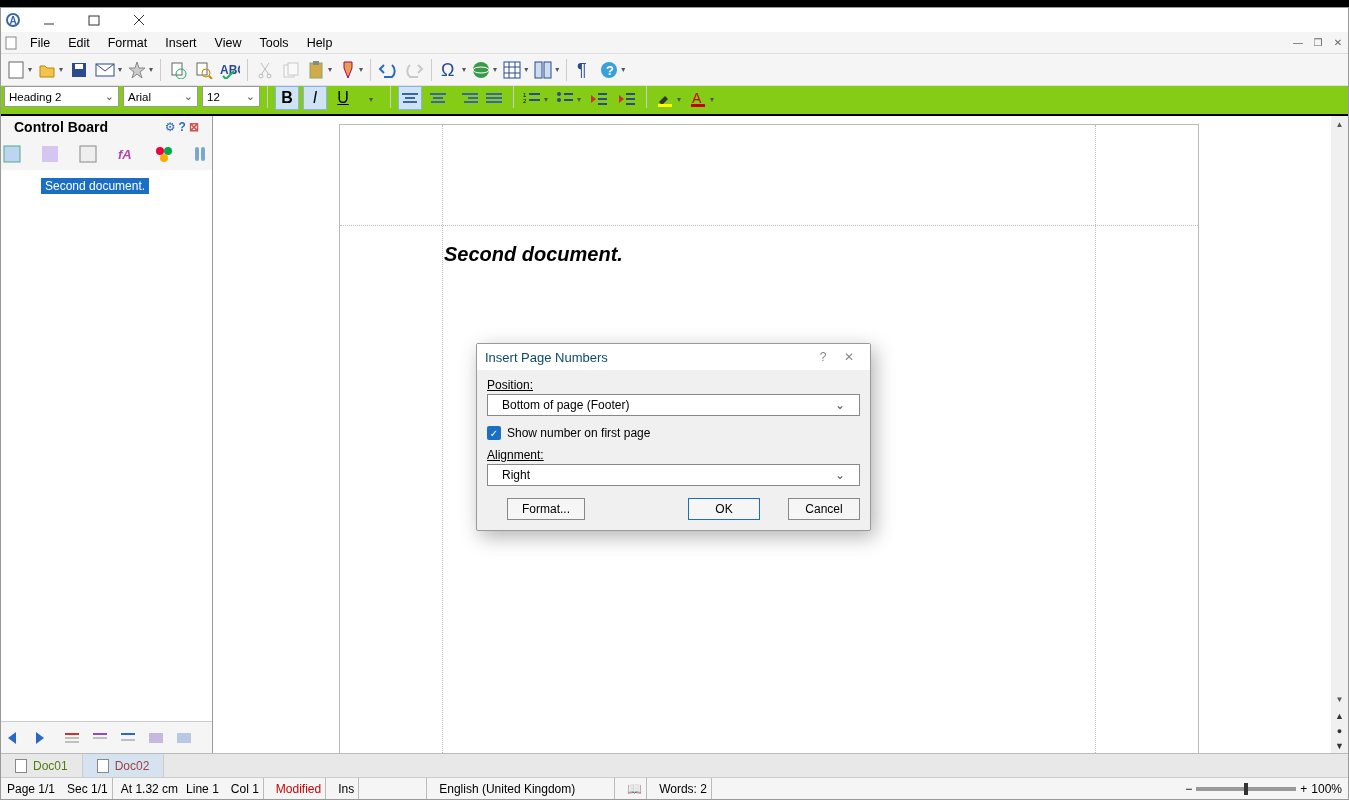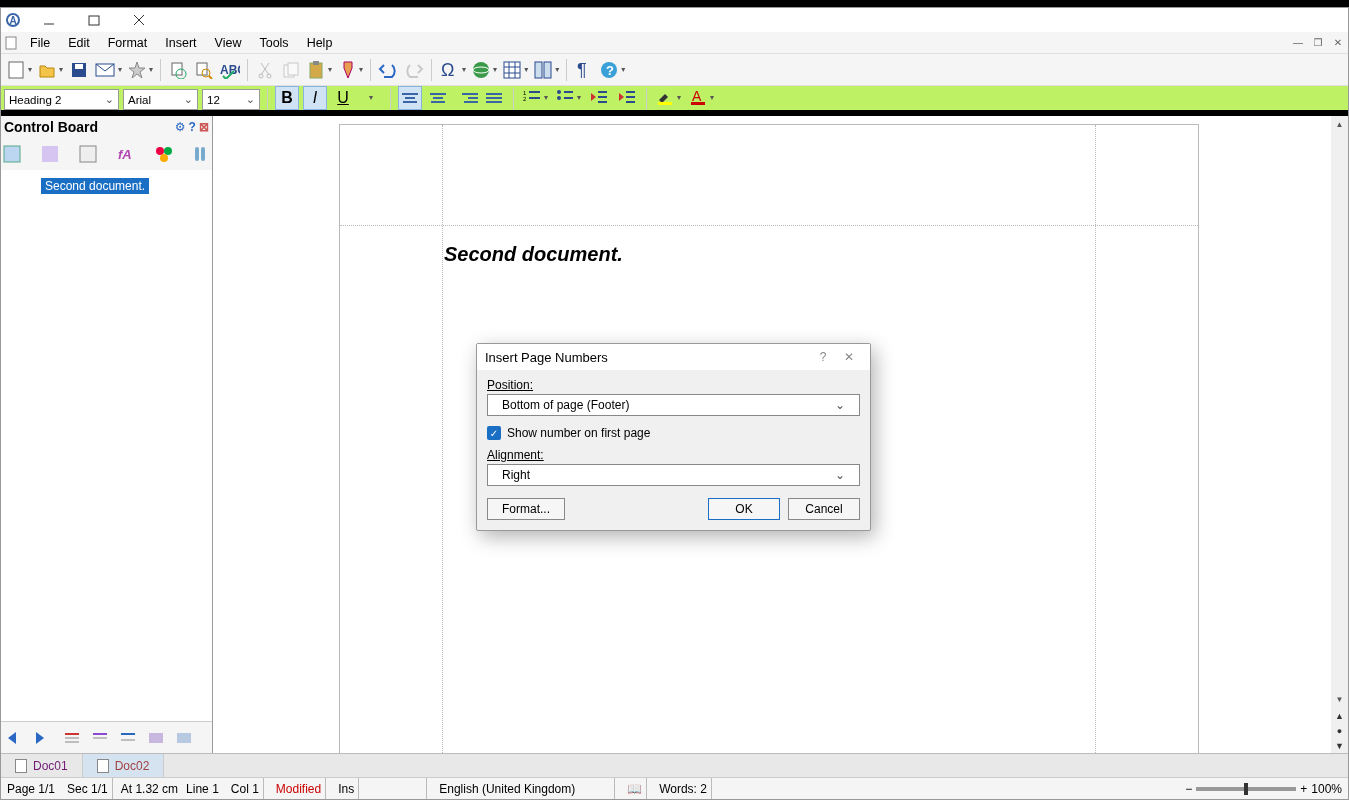--- a/index.html
+++ b/index.html
@@ -16,32 +16,32 @@
 .doc-icon-sm { width: 20px; display: flex; align-items: center; justify-content: center; }
 .menu-item { padding: 0 9px; display: flex; align-items: center; font-size: 12.5px; color: #000; }
 .menu-spacer { flex: 1; }
 .mdi-ctrl { width: 20px; display: flex; align-items: center; justify-content: center; color: #666; font-size: 10px; }
 
 .toolbar1 { height: 32px; background: #f5f5f5; display: flex; align-items: center; padding: 0 4px; gap: 2px; border-bottom: 1px solid #e0e0e0; }
 .tbtn { display: flex; align-items: center; justify-content: center; height: 26px; min-width: 24px; padding: 0 2px; }
 .tbtn.dd::after { content: "▾"; font-size: 8px; color: #555; margin-left: 3px; }
 .sep { width: 1px; height: 22px; background: #ccc; margin: 0 3px; }
 
-.toolbar2 { height: 30px; background: #bef264; display: flex; align-items: flex-end; padding: 0 3px; gap: 4px; border-bottom: 6px solid #000000; }
+.toolbar2 { height: 30px; background: #84cc16; display: flex; align-items: flex-start; padding: 0 3px; gap: 4px; border-bottom: 2px solid #000000; }
 .combo { height: 21px; background: #fff; border: 1px solid #999; font-size: 11.5px; padding: 0 4px; display: flex; align-items: center; justify-content: space-between; }
 .combo::after { content: "⌄"; color: #555; font-size: 11px; margin-left: 4px; }
 .fmt-btn { width: 24px; height: 24px; display: flex; align-items: center; justify-content: center; font-family: "Times New Roman", serif; font-size: 16px; }
 .fmt-btn.active { background: #d0e3f5; border: 1px solid #8ab4e0; }
 .align-btn { width: 24px; height: 24px; display: flex; flex-direction: column; justify-content: center; align-items: center; gap: 2px; }
 .align-btn span { height: 2px; background: #3a66a7; }
 .align-btn.active { background: #d0e3f5; border: 1px solid #8ab4e0; }
 
 .workarea { display: flex; height: calc(100% - 24px - 22px - 32px - 30px - 24px - 22px); background: #fff; }
 .control-board { width: 212px; border-right: 1px solid #999; display: flex; flex-direction: column; }
-.cb-header { height: 22px; display: flex; align-items: center; padding: 0 3px; background: #f5f5f5; }
+.cb-header { height: 22px; display: flex; align-items: center; padding: 0 13px; background: #f5f5f5; }
 .cb-title { font-weight: bold; font-size: 14px; flex: 1; }
 .cb-icons { display: flex; gap: 3px; }
 .cb-toolbar { height: 32px; display: flex; align-items: center; justify-content: center; gap: 18px; background: #f5f5f5; padding: 4px; }
 .cb-tbtn { width: 24px; height: 24px; display: flex; align-items: center; justify-content: center; }
 .cb-content { flex: 1; background: #fff; padding: 8px 0 0 40px; }
 .cb-item-sel { background: #1a6fc4; color: #fff; padding: 1px 4px; font-size: 12px; display: inline-block; }
 .cb-nav { height: 32px; display: flex; align-items: center; gap: 4px; padding: 0 4px; background: #f5f5f5; border-top: 1px solid #ccc; }
 
 .docview { flex: 1; background: #fff; position: relative; overflow: hidden; }
 .page { position: absolute; top: 8px; left: 126px; width: 860px; height: 700px; background: #fff; border: 1px solid #bbb; }
@@ -62,37 +62,37 @@
 
 .statusbar { height: 22px; background: #f5f5f5; display: flex; align-items: center; font-size: 12px; padding: 0 6px; gap: 8px; border-top: 1px solid #ccc; }
 .stat-cell { padding: 0 4px; border-right: 1px solid #bbb; height: 100%; display: flex; align-items: center; }
 .modified { color: #c00; }
 .zoom-area { margin-left: auto; display: flex; align-items: center; gap: 4px; }
 .zoom-slider { width: 100px; height: 4px; background: #999; position: relative; }
 .zoom-thumb { position: absolute; left: 48px; top: -4px; width: 4px; height: 12px; background: #333; }
 
 .dialog-shadow { position: absolute; top: 335px; left: 475px; width: 395px; background: #f0f0f0; border: 1px solid #999; box-shadow: 4px 6px 20px rgba(0,0,0,.3); border-radius: 2px; }
 .dlg-title { height: 26px; display: flex; align-items: center; padding: 0 8px; background: #fff; }
-.dlg-title-text { flex: 1; color: #000000; font-size: 13px; }
+.dlg-title-text { flex: 1; color: #0c4a6e; font-size: 13px; }
 .dlg-title-btn { width: 26px; text-align: center; color: #888; }
 .dlg-body { padding: 6px 10px 10px; }
 .dlg-row { display: flex; gap: 14px; }
 .dlg-left { flex: 1; }
 .dlg-label { font-size: 12px; margin-bottom: 2px; margin-top: 2px; text-decoration: underline; }
 .dlg-select { width: 100%; height: 22px; background: #fff; border: 1px solid #888; font-size: 12px; padding: 0 14px; display: flex; align-items: center; justify-content: space-between; }
 .dlg-select::after { content: "⌄"; color: #555; }
 .dlg-check { display: flex; align-items: center; gap: 6px; margin: 10px 0 8px; }
 .dlg-checkbox { width: 14px; height: 14px; background: #1a6fc4; border-radius: 2px; color: #fff; display: flex; align-items: center; justify-content: center; font-size: 10px; }
 .dlg-preview { width: 190px; }
 .dlg-preview-box { border: 1px solid #bbb; background: #fff; height: 96px; display: flex; align-items: center; justify-content: center; margin-top: 2px; }
 .prev-page { width: 64px; height: 82px; border: 1px solid #333; position: relative; background: #fff; }
 .prev-head { position: absolute; top: 5px; left: 5px; right: 5px; height: 62px; background: #888; }
 .prev-ruler { position: absolute; top: 0; right: -5px; bottom: 0; width: 4px; background: repeating-linear-gradient(#000, #000 1px, #fff 1px, #fff 3px); }
 .dlg-buttons { display: flex; gap: 8px; margin-top: 12px; }
-.dlg-btn { height: 22px; padding: 8px 14px; background: #f6f6f6; border: 1px solid #888; font-size: 12px; display: flex; align-items: center; justify-content: center; min-width: 72px; }
+.dlg-btn { height: 22px; padding: 8px 14px; background: #f6f6f6; border: 1px solid #888; font-size: 12px; display: flex; align-items: center; justify-content: center; min-width: 72px; margin-left: 20px; }
 .dlg-btn.primary { border: 1px solid #1a6fc4; }
 </style>
 </head>
 <body>
 
 <div class="window">
 
   <div class="titlebar">
     <span class="title-icon">A</span>
     <div class="title-ctrls">
@@ -450,21 +450,21 @@
           <div class="navbtn">●</div>
           <div class="navbtn">▼</div>
         </div>
       </div>
     </div>
   </div>
 
   <div class="doctabs">
     <div class="doctab">
       <span class="doctab-icon"></span>
-      <span style="color:#701a75">Doc01</span>
+      <span style="color:#4d7c0f">Doc01</span>
     </div>
     <div class="doctab active">
       <span class="doctab-icon"></span>
       <span style="color:#a04040">Doc02</span>
     </div>
   </div>
 
   <div class="statusbar">
     <span class="">Page 1/1</span>
     <span class="stat-cell">Sec 1/1</span>

